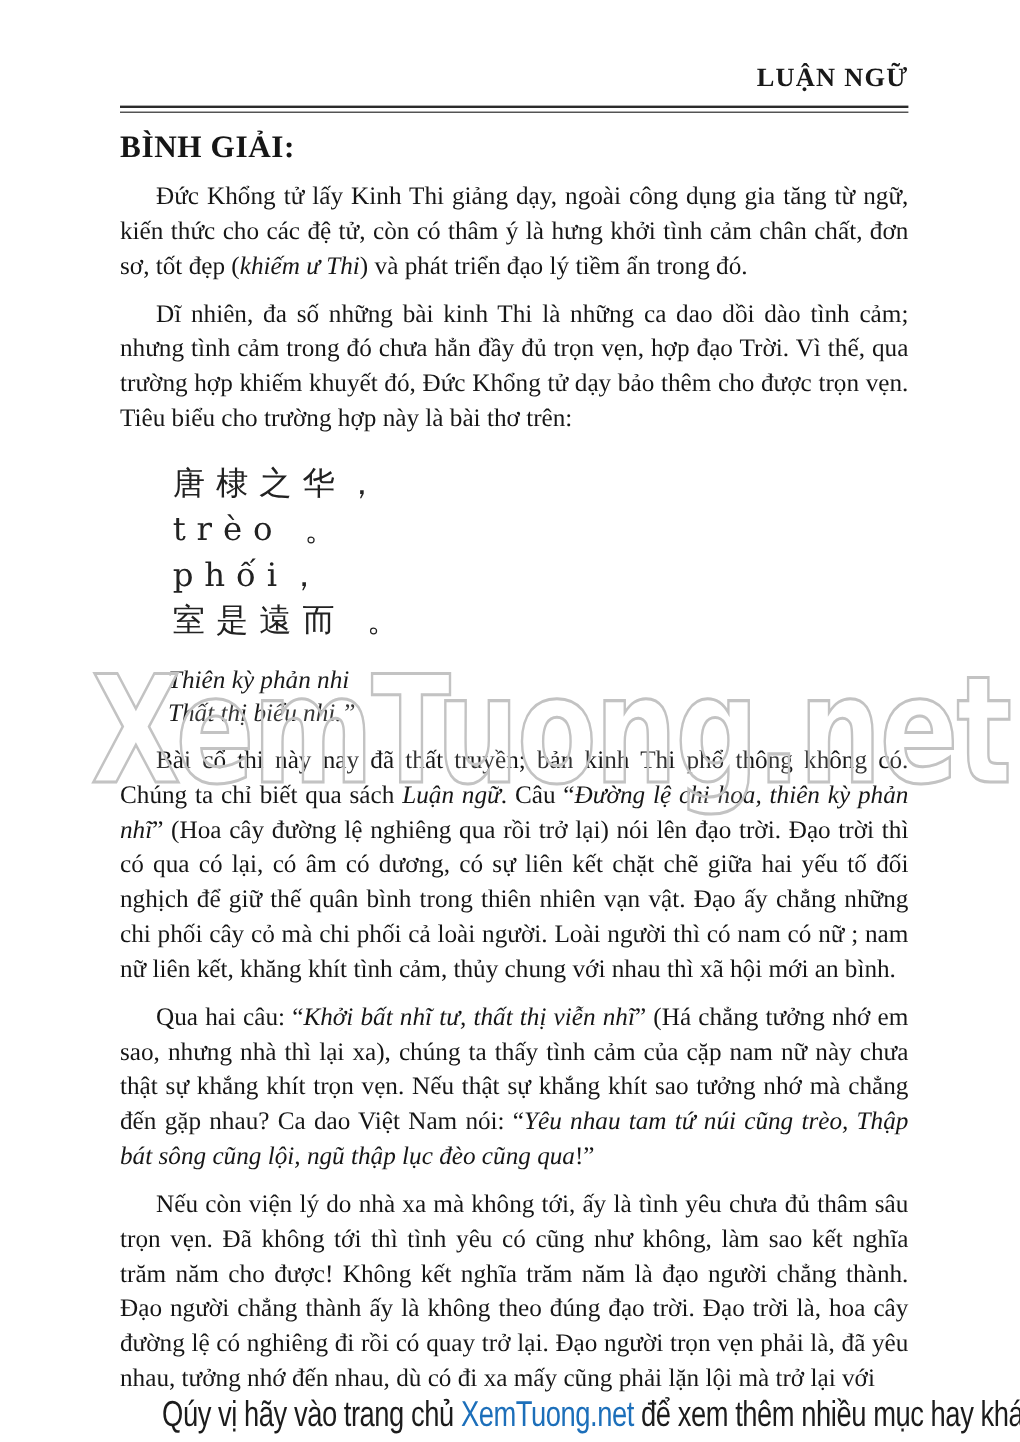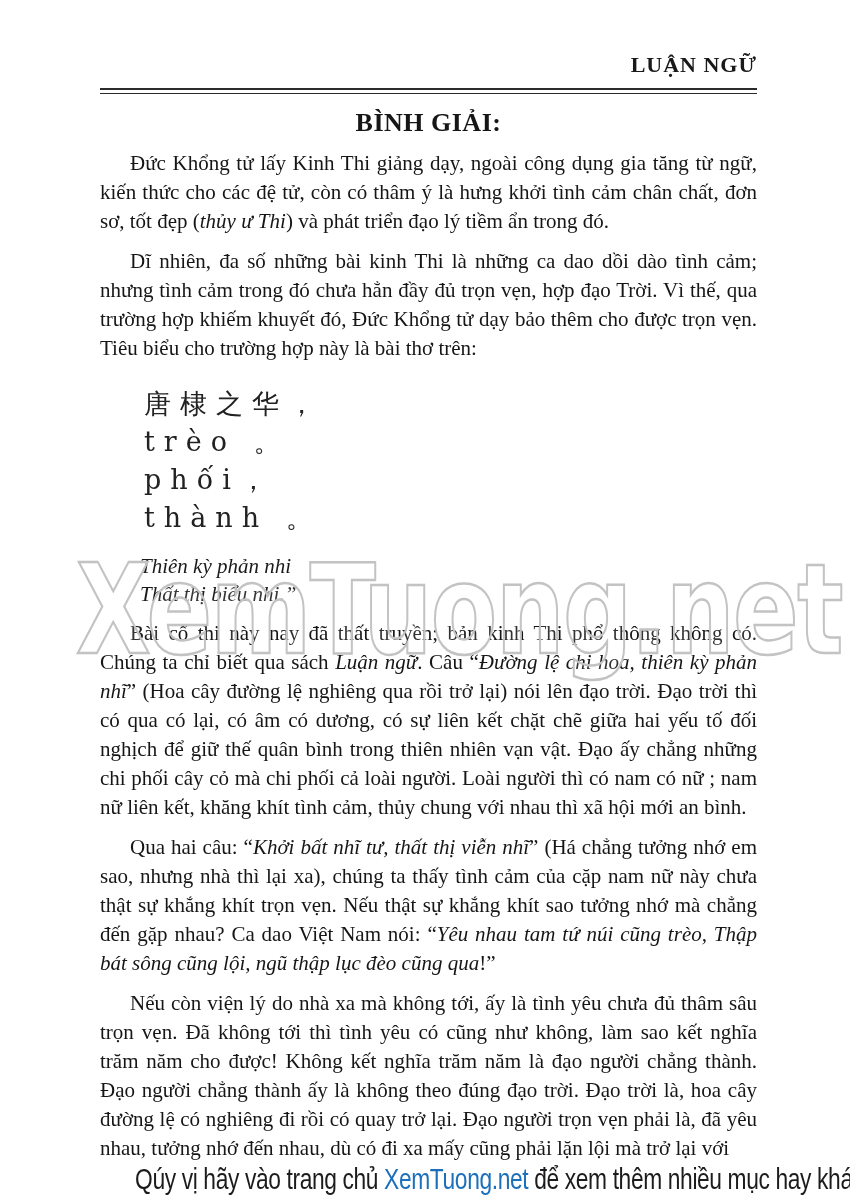--- a/index.html
+++ b/index.html
@@ -7,21 +7,21 @@
        font-family:"Liberation Serif",serif;color:#161616;}
   .page{position:absolute;inset:0;background:#ffffff;}
 
   .content{position:absolute;left:100px;top:52px;width:657px;}
 
   .running-head{text-align:right;font-weight:bold;font-size:22px;letter-spacing:1px;
                 line-height:26px;color:#191919;}
   .header-rule{margin-top:10px;height:3px;border-top:2.5px solid #2b2b2b;
                border-bottom:1.5px solid #2b2b2b;}
 
-  .section-title{margin:14px 0 0 0;font-size:26px;font-weight:bold;letter-spacing:.5px;text-align:center;}
+  .section-title{margin:14px 0 0 0;font-size:26px;font-weight:bold;letter-spacing:.5px;}
 
   p.para{margin:11px 0 0 0;font-size:21px;line-height:29px;text-align:justify;
          text-indent:30px;color:#161616;}
   p.para .it{font-style:italic;}
 
   .cn-poem{margin:22px 0 0 44px;font-size:27px;line-height:38px;letter-spacing:9px;
            font-family:"DejaVu Serif","Liberation Serif",serif;color:#222;}
   .vn-poem{margin:16px 0 0 40px;font-size:21px;line-height:27.5px;font-style:italic;color:#1a1a1a;}
 
   .watermark{position:absolute;top:538px;left:76px;z-index:6;pointer-events:none;
@@ -46,28 +46,28 @@
   <div class="content">
 
     <div class="running-head">
       <span>LUẬN NGỮ</span>
     </div>
 
     <div class="header-rule"></div>
 
     <h2 class="section-title">BÌNH GIẢI:</h2>
 
-    <p class="para"><span>Đức Khổng tử lấy Kinh Thi giảng dạy, ngoài công dụng gia tăng từ ngữ, kiến thức cho các đệ tử, còn có thâm ý là hưng khởi tình cảm chân chất, đơn sơ, tốt đẹp (</span><span class="it">thủy ư Thi</span><span>) và phát triển đạo lý tiềm ẩn trong đó.</span></p>
+    <p class="para"><span>Đức Khổng tử lấy Kinh Thi giảng dạy, ngoài công dụng gia tăng từ ngữ, kiến thức cho các đệ tử, còn có thâm ý là hưng khởi tình cảm chân chất, đơn sơ, tốt đẹp (</span><span class="it">khiếm ư Thi</span><span>) và phát triển đạo lý tiềm ẩn trong đó.</span></p>
     <p class="para"><span>Dĩ nhiên, đa số những bài kinh Thi là những ca dao dồi dào tình cảm; nhưng tình cảm trong đó chưa hẳn đầy đủ trọn vẹn, hợp đạo Trời. Vì thế, qua trường hợp khiếm khuyết đó, Đức Khổng tử dạy bảo thêm cho được trọn vẹn. Tiêu biểu cho trường hợp này là bài thơ trên:</span></p>
 
     <div class="cn-poem">
         <div>唐棣之华，</div>
         <div>trèo 。</div>
         <div>phối，</div>
-        <div>thành 。</div>
+        <div>室是遠而 。</div>
       </div>
 
     <div class="vn-poem">
         <div>Thiên kỳ phản nhi</div>
         <div>Thất thị biểu nhi.”</div>
       </div>
 
     <p class="para"><span>Bài cổ thi này nay đã thất truyền; bản kinh Thi phổ thông không có. Chúng ta chỉ biết qua sách </span><span class="it">Luận ngữ</span><span>. Câu “</span><span class="it">Đường lệ chi hoa, thiên kỳ phản nhĩ</span><span>” (Hoa cây đường lệ nghiêng qua rồi trở lại) nói lên đạo trời. Đạo trời thì có qua có lại, có âm có dương, có sự liên kết chặt chẽ giữa hai yếu tố đối nghịch để giữ thế quân bình trong thiên nhiên vạn vật. Đạo ấy chẳng những chi phối cây cỏ mà chi phối cả loài người. Loài người thì có nam có nữ ; nam nữ liên kết, khăng khít tình cảm, thủy chung với nhau thì xã hội mới an bình.</span></p>
     <p class="para"><span>Qua hai câu: “</span><span class="it">Khởi bất nhĩ tư, thất thị viễn nhĩ</span><span>” (Há chẳng tưởng nhớ em sao, nhưng nhà thì lại xa), chúng ta thấy tình cảm của cặp nam nữ này chưa thật sự khắng khít trọn vẹn. Nếu thật sự khắng khít sao tưởng nhớ mà chẳng đến gặp nhau? Ca dao Việt Nam nói: “</span><span class="it">Yêu nhau tam tứ núi cũng trèo, Thập bát sông cũng lội, ngũ thập lục đèo cũng qua</span><span>!”</span></p>
     <p class="para"><span>Nếu còn viện lý do nhà xa mà không tới, ấy là tình yêu chưa đủ thâm sâu trọn vẹn. Đã không tới thì tình yêu có cũng như không, làm sao kết nghĩa trăm năm cho được! Không kết nghĩa trăm năm là đạo người chẳng thành. Đạo người chẳng thành ấy là không theo đúng đạo trời. Đạo trời là, hoa cây đường lệ có nghiêng đi rồi có quay trở lại. Đạo người trọn vẹn phải là, đã yêu nhau, tưởng nhớ đến nhau, dù có đi xa mấy cũng phải lặn lội mà trở lại với</span></p>

